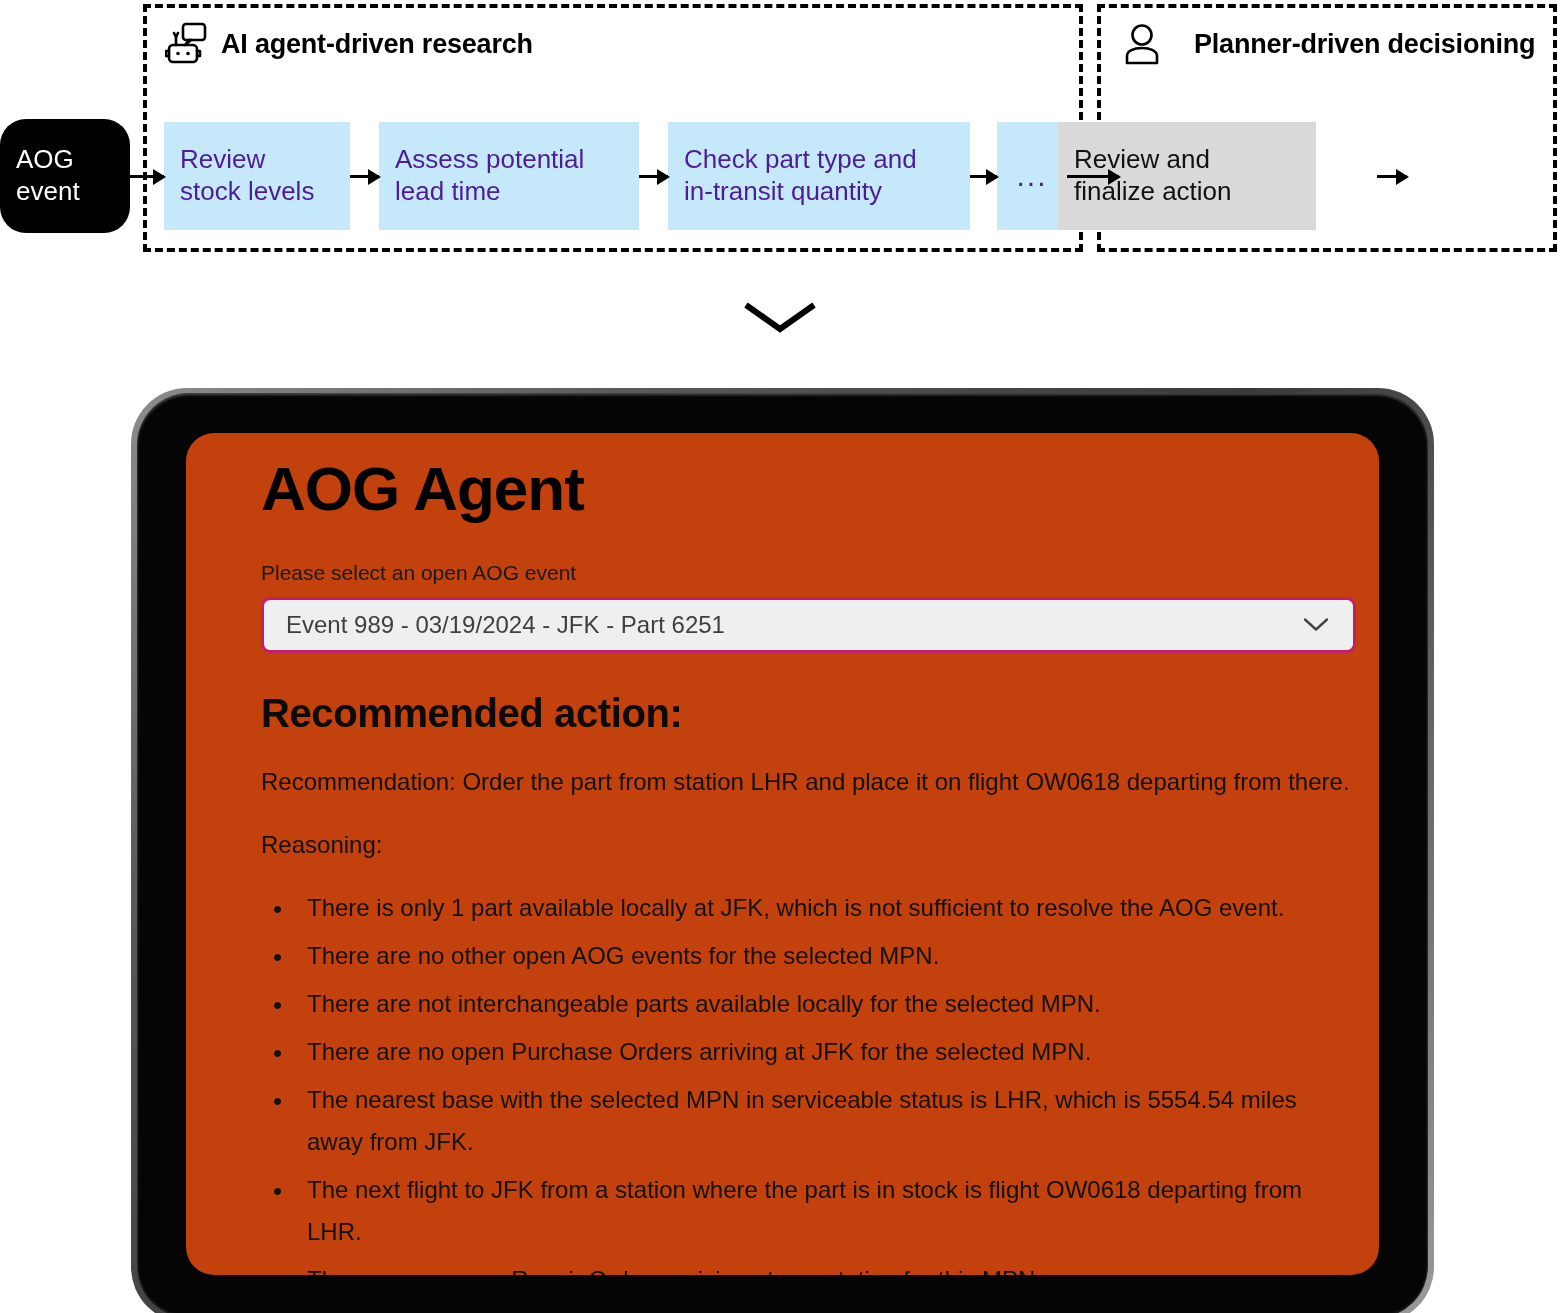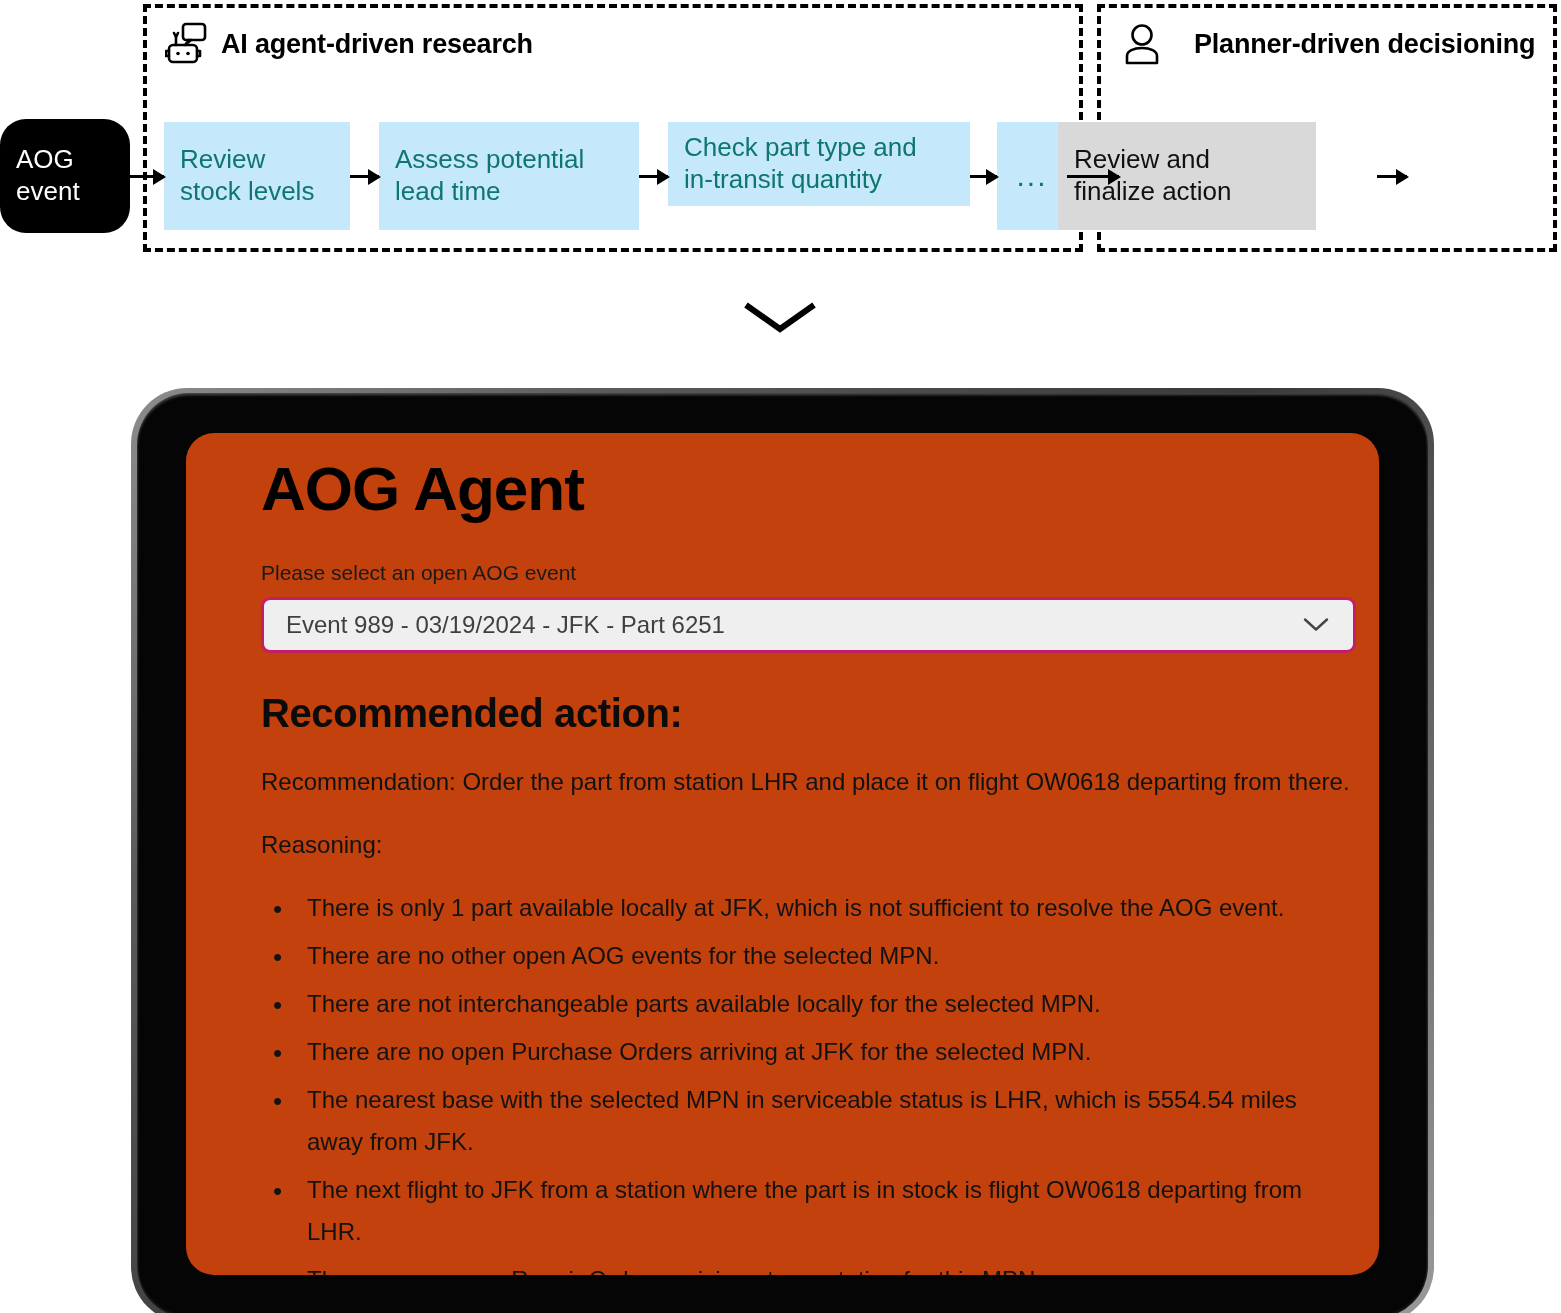--- a/index.html
+++ b/index.html
@@ -53,27 +53,27 @@
   .node {
     position: absolute;
     display: flex;
     align-items: center;
     padding: 0 16px;
     font-size: 26px;
     line-height: 1.22;
     color: #000;
   }
   .node-dark { background: #000; color: #fff; }
-  .node-blue { background: #c5e8fa; color: #0f766e; padding-left: 16px; }
+  .node-blue { background: #c5e8fa; color: #4c1d95; padding-left: 16px; }
   .node-gray { background: #d9d9d9; color: #111; }
 
   #node-aog      { left: 0px;    top: 119px; width: 130px; height: 114px; border-radius: 26px; }
   #node-review   { left: 164px;  top: 122px; width: 186px; height: 108px; }
   #node-assess   { left: 379px;  top: 122px; width: 260px; height: 108px; }
-  #node-check    { left: 668px;  top: 122px; width: 302px; height: 84px; }
+  #node-check    { left: 668px;  top: 122px; width: 302px; height: 108px; }
   #node-ellipsis { left: 997px;  top: 122px; width: 70px;  height: 108px;
                    justify-content: center; font-size: 30px; letter-spacing: 2px; }
   #node-final    { left: 1058px; top: 122px; width: 258px; height: 108px; }
   #node-action   { left: 1407px; top: 122px; width: 136px; height: 108px;
                    justify-content: center; }
 
   
   .arrow { position: absolute; height: 3px; background: #000; }
   .arrow::after {
     content: "";

